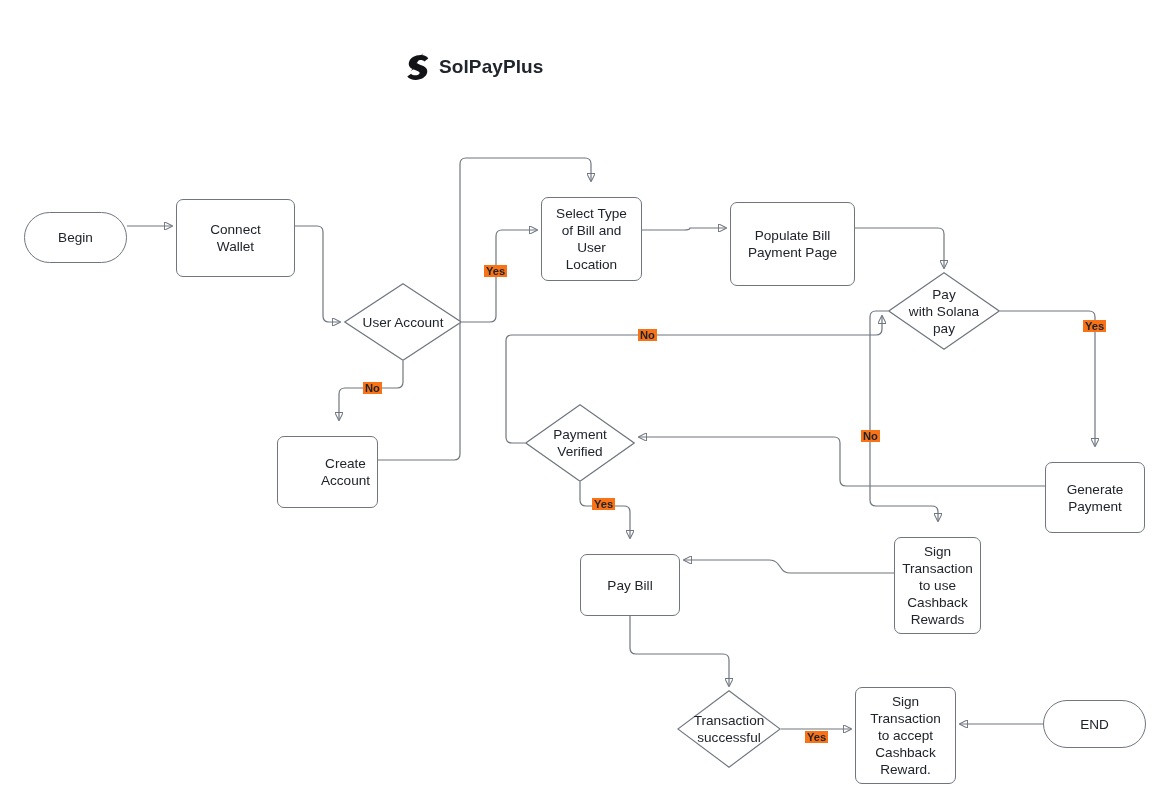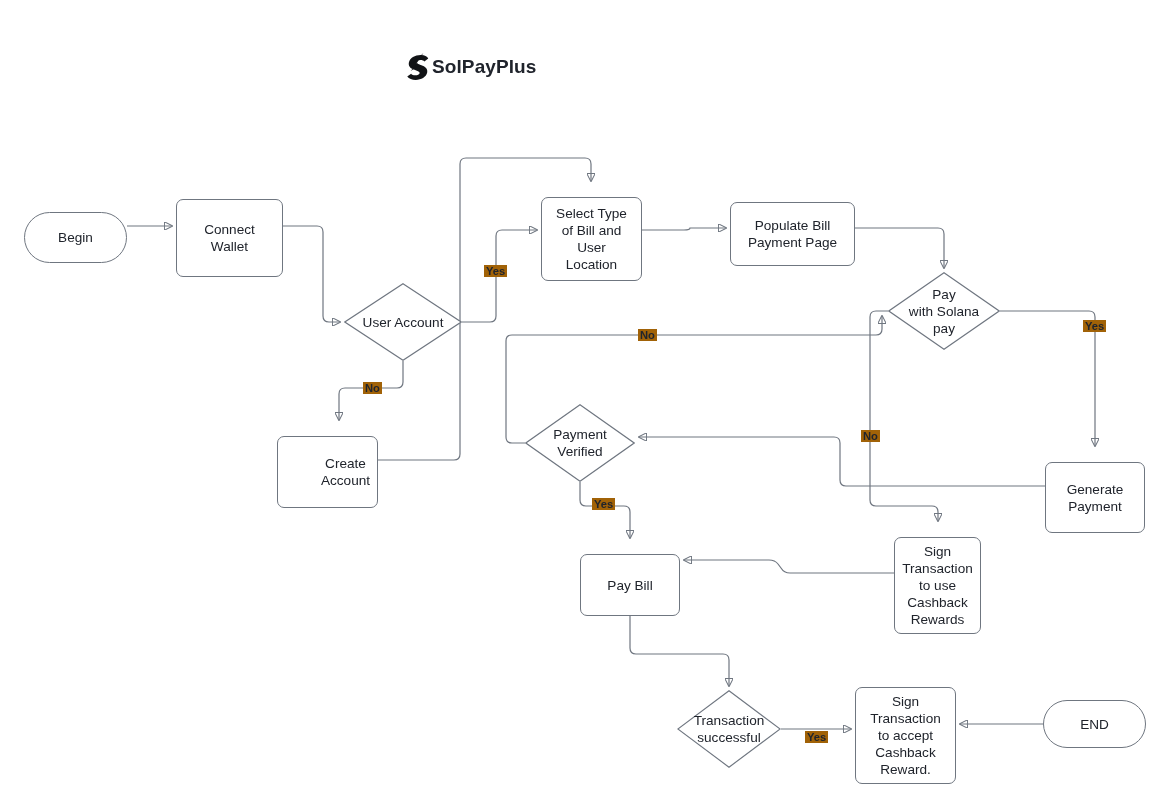--- a/index.html
+++ b/index.html
@@ -8,21 +8,21 @@
     background:#ffffff;
     font-family:"Liberation Sans", sans-serif;
     overflow:hidden;
     position:relative;
   }
   #stage{position:absolute;left:0;top:0;width:1171px;height:800px;}
 
   
   .brand{
     position:absolute;
-    display:flex;align-items:center;gap:0;
+    display:flex;align-items:center;gap:7px;
   }
   .brand-logo{width:30px;height:30px;display:block;}
   .brand-name{
     font-size:19px;font-weight:bold;color:#20242c;
     letter-spacing:.1px;white-space:nowrap;
   }
 
   
   #edges{position:absolute;left:0;top:0;width:1171px;height:800px;}
   #edges path{fill:none;stroke:#6f7680;stroke-width:1.2;}
@@ -54,21 +54,21 @@
   .node.diamond .label{
     position:relative;z-index:2;padding:0;
   }
 
   
   .edge-label{
     position:absolute;
     font-size:11.2px;
     font-weight:bold;
     color:#20242c;
-    background:#a16207;
+    background:#f97316;
     padding:0 2px;
     white-space:nowrap;
     line-height:12px;
   }
 </style>
 </head>
 <body>
 
 <div id="stage">
 
@@ -122,41 +122,41 @@
 
     <path d="M781,729 L851,729" marker-end="url(#ah)"></path>
 
     <path d="M1043,724 L960,724" marker-end="url(#ah)"></path>
   </svg>
 
   <div id="nodes">
       <div class="node pill" style="left: 24px; top: 200px; width: 103px; height: 51px; margin-top: 12px;">
         <div class="label">Begin</div>
       </div>
-      <div class="node rect" style="left: 176px; top: 187px; width: 107px; height: 78px;">
+      <div class="node rect" style="left: 176px; top: 187px; width: 119px; height: 78px;">
         <div class="label">Connect
 Wallet</div>
       </div>
       <div class="node diamond" style="left: 344px; top: 283px; width: 118px; height: 78px;">
         <svg class="dia-shape" viewBox="0 0 118 78" preserveAspectRatio="none">
           <polygon points="59,0.8 117.2,39 59,77.2 0.8,39" fill="#ffffff" stroke="#6f7680" stroke-width="1.15"></polygon>
         </svg>
         <div class="label">User Account</div>
       </div>
       <div class="node rect" style="left: 277px; top: 424px; width: 101px; height: 72px; padding-left: 36px;">
         <div class="label">Create
 Account</div>
       </div>
       <div class="node rect" style="left: 541px; top: 185px; width: 101px; height: 84px;">
         <div class="label">Select Type
 of Bill and
 User
 Location</div>
       </div>
-      <div class="node rect" style="left: 730px; top: 190px; width: 125px; height: 64px;">
+      <div class="node rect" style="left: 730px; top: 190px; width: 125px; height: 84px;">
         <div class="label">Populate Bill
 Payment Page</div>
       </div>
       <div class="node diamond" style="left: 888px; top: 272px; width: 112px; height: 78px;">
         <svg class="dia-shape" viewBox="0 0 112 78" preserveAspectRatio="none">
           <polygon points="56,0.8 111.2,39 56,77.2 0.8,39" fill="#ffffff" stroke="#6f7680" stroke-width="1.15"></polygon>
         </svg>
         <div class="label">Pay
 with Solana
 pay</div>

